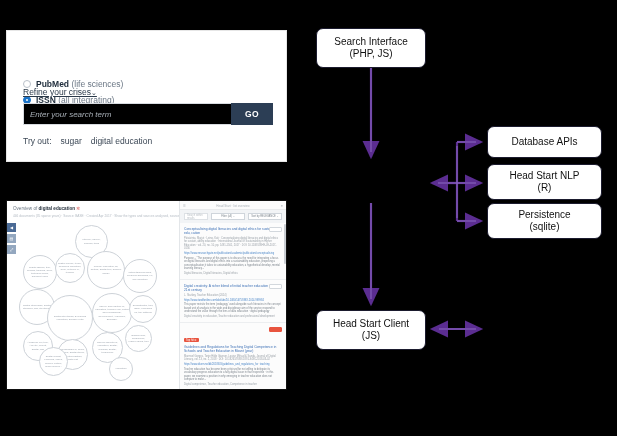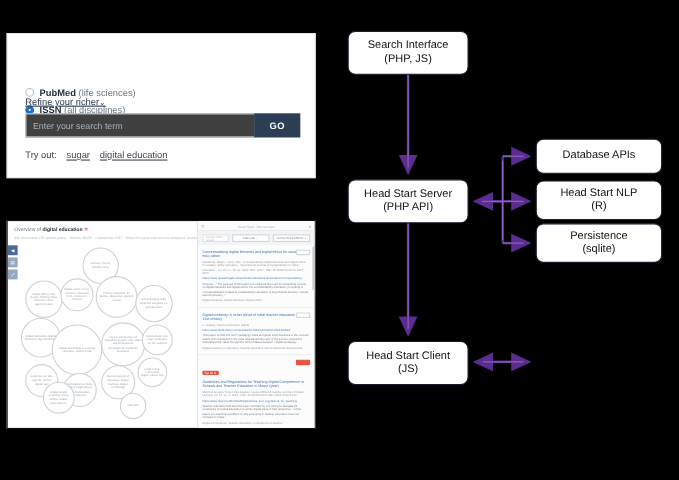--- a/index.html
+++ b/index.html
@@ -41,37 +41,38 @@
     text-decoration: underline; cursor: pointer;
   }
   .caret { font-size: 7px; }
 
   .search-bar {
     position: absolute; left: 16px; top: 72px;
     width: 250px; height: 22px; display: flex;
   }
   .search-input {
     flex: 1; border: 1px solid #d7dbe0; border-right: none;
-    background: #404040; font-size: 8px; color: #9aa3ad;
+    background: #000000; font-size: 8px; color: #9aa3ad;
     padding: 0 6px; outline: none;
     font-family: "Liberation Sans", sans-serif;
+    font-style: italic;
   }
   .search-input::placeholder { color: #a9b0b8; }
   .go-btn {
     width: 42px; background: #2c3e55; color: #fff;
     font-size: 8.5px; font-weight: bold; letter-spacing: .4px;
     border: none; display: flex; align-items: center; justify-content: center;
     cursor: pointer; font-family: "Liberation Sans", sans-serif;
   }
   .tryout {
     position: absolute; left: 16px; top: 105px;
     font-size: 8.5px; color: #3c4856;
     display: flex; gap: 9px; align-items: center;
   }
-  .tryout a { color: #3c4856; text-decoration: underline; cursor: pointer; }
+  .tryout a { color: #3c4856; cursor: pointer; }
 
   
   .app-shot {
     position: absolute; left: 6px; top: 200px;
     width: 281px; height: 190px;
     background: #ffffff; border: 1px solid #111;
     overflow: hidden;
   }
   .shot-head { position: absolute; left: 6px; top: 5px; }
   .shot-title { font-size: 4.6px; color: #6a7682; white-space: nowrap; }
@@ -141,27 +142,27 @@
         <span class="radio-mark"></span>
         <span class="radio-label">
           <b>PubMed</b>
           <span>(life sciences)</span>
         </span>
       </div>
       <div class="radio-row">
         <span class="radio-mark checked"></span>
         <span class="radio-label">
           <b>ISSN</b>
-          <span>(all disciplines)</span>
+          <span>(all integrating)</span>
         </span>
       </div>
     </div>
 
     <div class="refine-link">
-      <span>Refine your richer</span><span class="caret">⌄</span>
+      <span>Refine your crises</span><span class="caret">⌄</span>
     </div>
 
     <div class="search-bar">
       <input class="search-input" type="text" placeholder="Enter your search term" style="">
       <button class="go-btn">GO</button>
     </div>
 
     <div class="tryout">
       <span>Try out:</span>
       <a>sugar</a>
@@ -275,26 +276,20 @@
         <path d="M157,221 L176,221"></path>
         <path d="M139,329 L176,329"></path>
       </g>
     </svg>
   <div class="node" style="left: 16px; top: 28px; width: 110px; height: 40px;">
         <div>
           <div>Search Interface</div>
           <div>(PHP, JS)</div>
         </div>
       </div>
-      <div class="node" style="left: 16px; top: 163px; width: 110px; height: 40px;">
-        <div>
-          <div>Head Start Server</div>
-          <div>(PHP API)</div>
-        </div>
-      </div>
       <div class="node" style="left: 187px; top: 126px; width: 115px; height: 32px;">
         <div>
           <div>Database APIs</div>
         </div>
       </div>
       <div class="node" style="left: 16px; top: 310px; width: 110px; height: 40px;">
         <div>
           <div>Head Start Client</div>
           <div>(JS)</div>
         </div>

